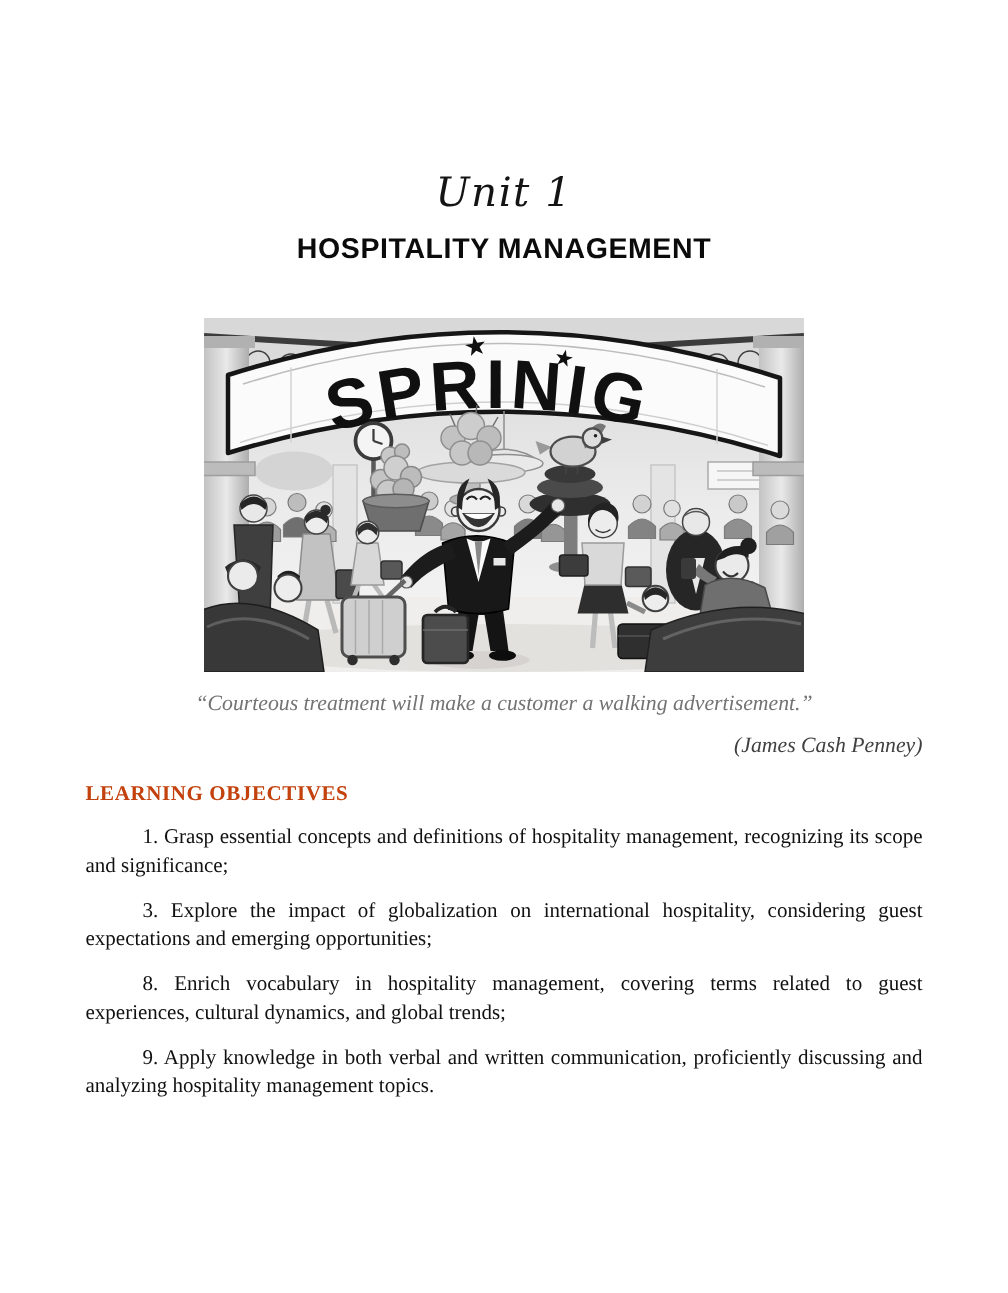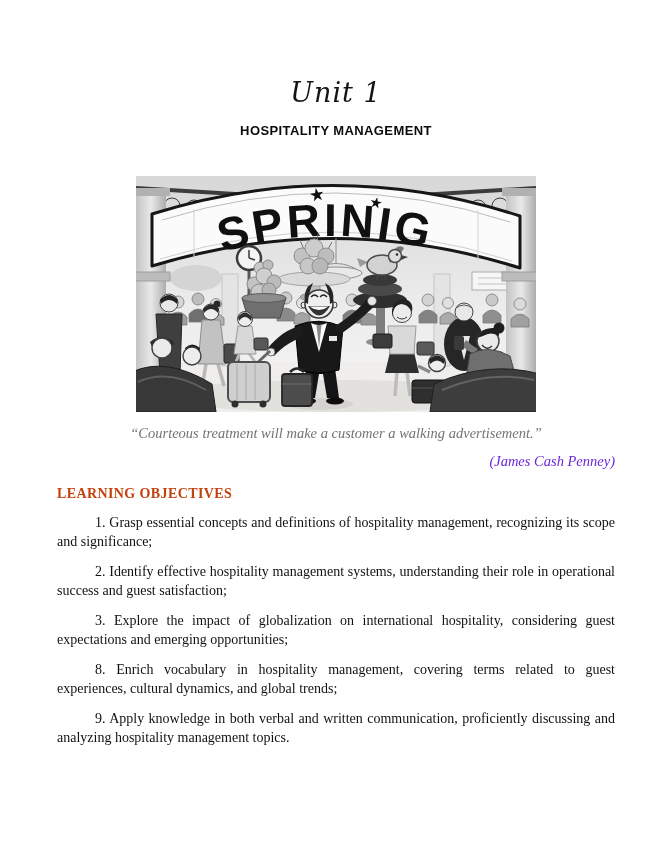--- a/index.html
+++ b/index.html
@@ -3,39 +3,39 @@
 <meta charset="utf-8">
 <style>
   html,body{margin:0;padding:0;background:#ffffff;}
   .page{
     position:relative;
     width:672px;height:862px;
     background:#ffffff;
     color:#111;
     font-family:"Liberation Serif",serif;
     box-sizing:border-box;
-    padding:78px 57px 0 57px;
+    padding:114px 57px 0 57px;
     overflow:hidden;
   }
   .unit{
     margin:0;text-align:center;
     font-family:"DejaVu Serif",serif;
     font-style:italic;font-size:27px;line-height:30px;
     color:#141414;letter-spacing:1px;
   }
   .title{
     margin:13px 0 12px;text-align:center;
     font-family:"Liberation Sans",sans-serif;
-    font-weight:bold;font-size:13px;line-height:20px;
+    font-weight:bold;font-size:19px;line-height:20px;
     letter-spacing:.4px;color:#0b0b0b;
   }
   .figure{width:400px;height:236px;margin:35px auto 0;}
   .figure svg{display:block;}
   .quote{margin:13px 0 0;text-align:center;font-style:italic;font-size:14.5px;line-height:17px;color:#737373;}
-  .attribution{margin:11px 0 0;text-align:right;font-style:italic;font-size:14.5px;line-height:17px;color:#6d28d9;}
+  .attribution{margin:11px 0 0;text-align:right;font-style:italic;font-size:14.5px;line-height:17px;color:#404040;}
   .obj-heading{margin:15px 0 0;font-size:14px;font-weight:bold;letter-spacing:.4px;line-height:17px;color:#c2410c;}
   .intro{margin:9px 0 0;font-size:14px;line-height:19px;text-indent:38px;}
   .obj{margin:11px 0 0;font-size:14px;line-height:19px;text-indent:38px;text-align:justify;}
 </style>
 </head>
 <body>
 
 <div class="page">
 
   <p class="unit">Unit 1</p>
@@ -309,18 +309,17 @@
         <path d="M 306,214 Q 352,194 398,204" stroke="#636363" fill="none" stroke-width="2"></path>
       </g>
     </svg>
   </div>
 
   <p class="quote">“Courteous treatment will make a customer a walking advertisement.”</p>
   <p class="attribution">(James Cash Penney)</p>
 
   <h2 class="obj-heading">LEARNING OBJECTIVES</h2>
   <p class="obj">1. Grasp essential concepts and definitions of hospitality management, recognizing its scope and significance;</p>
-  <p class="obj">2. Identify effective hospitality management systems, understanding their role in operational success and guest satisfaction;</p>
   <p class="obj">3. Explore the impact of globalization on international hospitality, considering guest expectations and emerging opportunities;</p>
   <p class="obj">8. Enrich vocabulary in hospitality management, covering terms related to guest experiences, cultural dynamics, and global trends;</p>
   <p class="obj">9. Apply knowledge in both verbal and written communication, proficiently discussing and analyzing hospitality management topics.</p>
 
 </div>
 
 </body></html>

